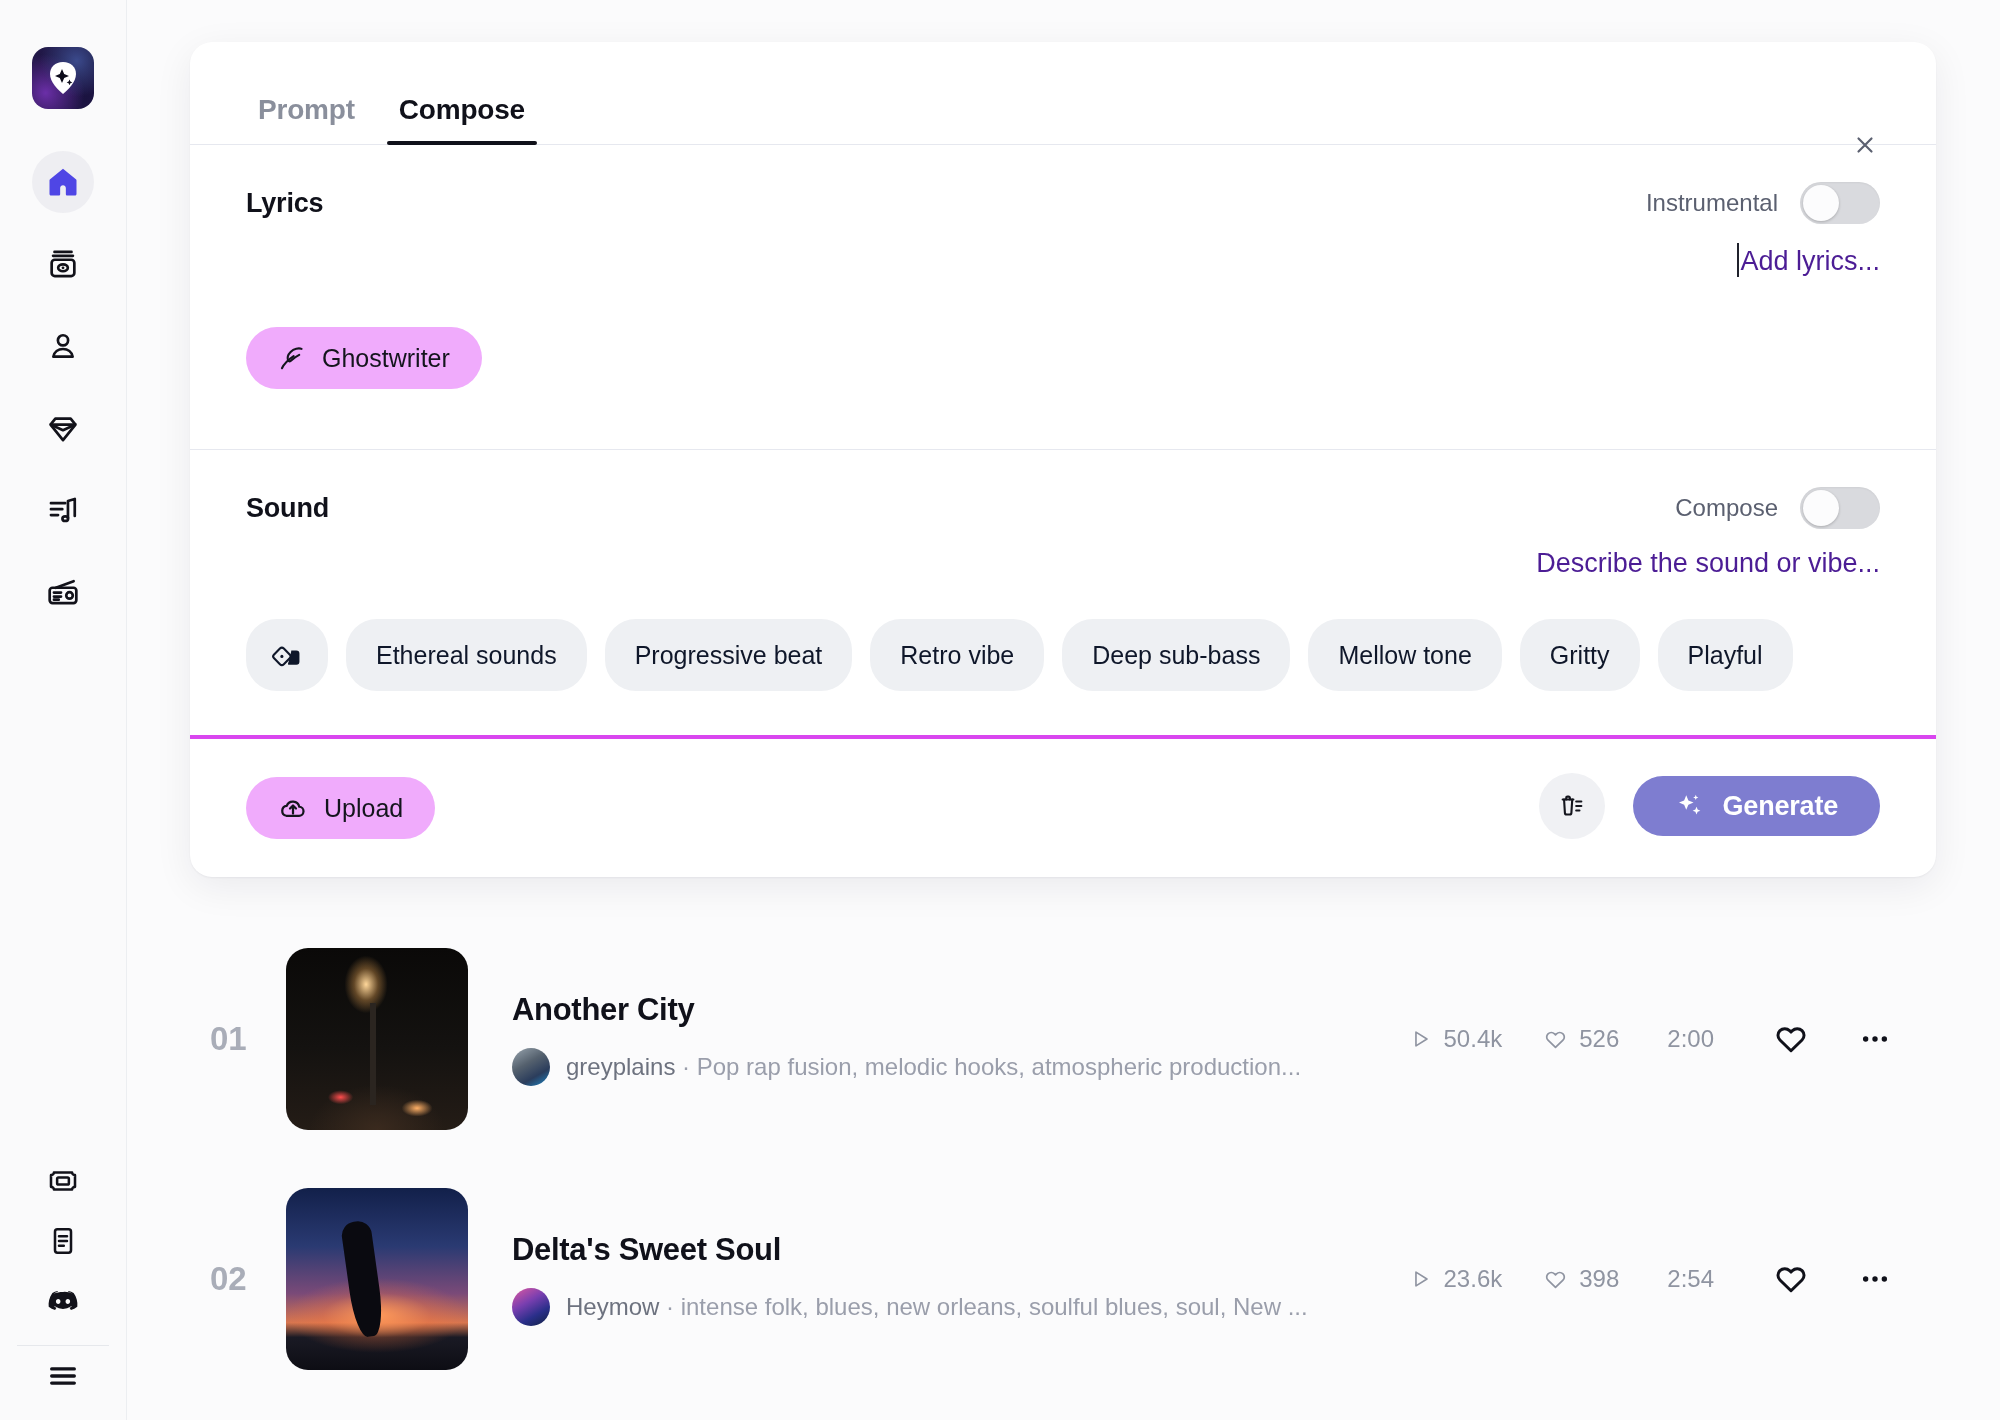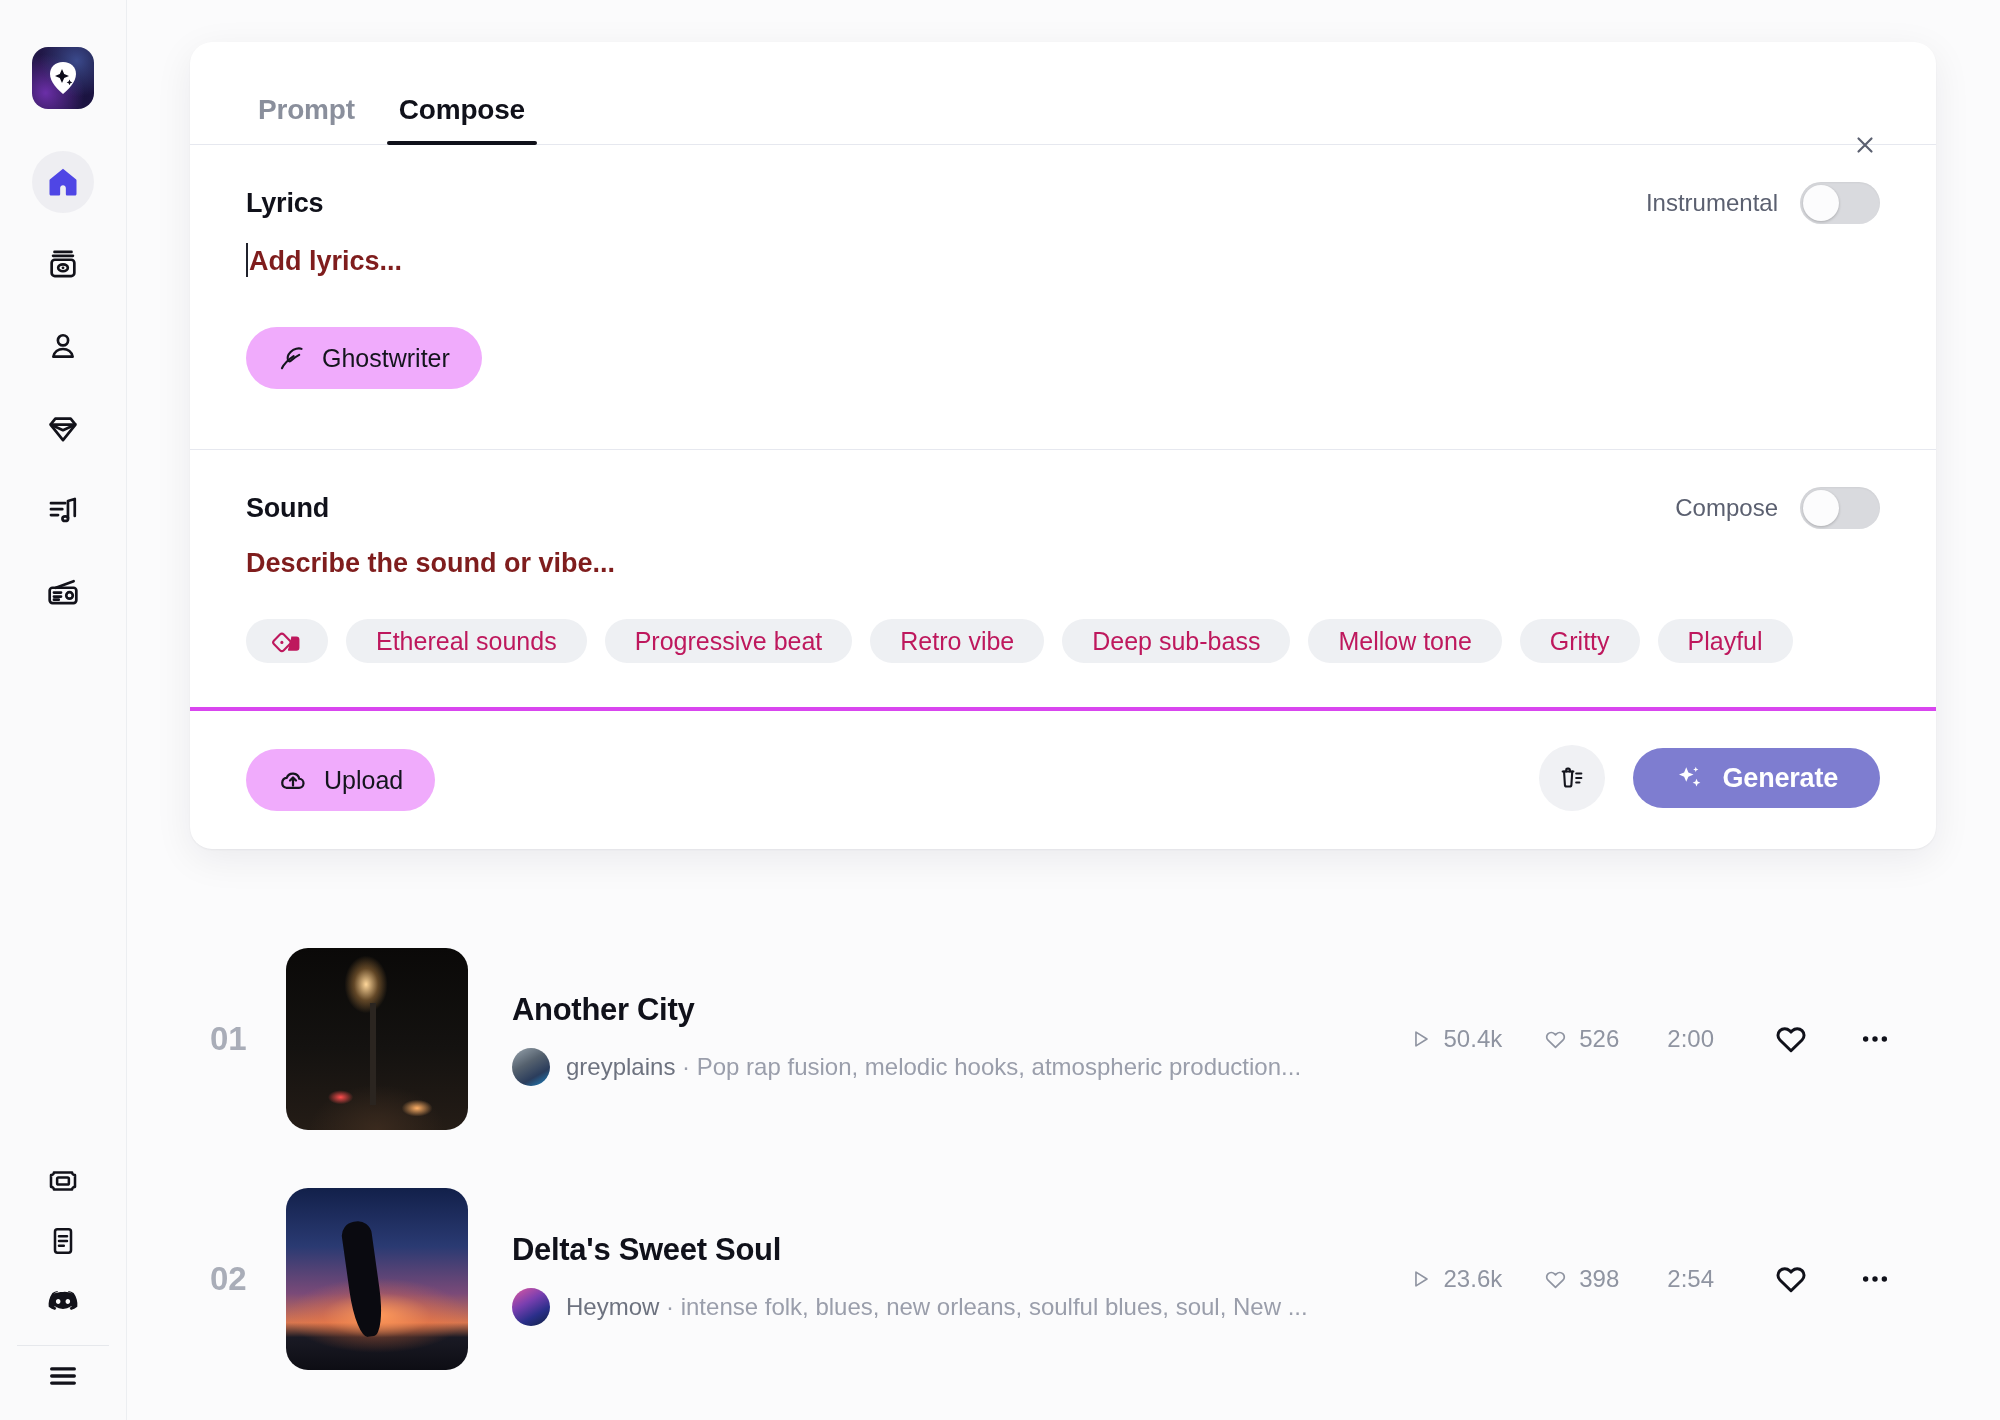--- a/index.html
+++ b/index.html
@@ -102,22 +102,22 @@
     background: #d9dade; position: relative; border: none; cursor: pointer;
     box-shadow: inset 0 1px 2px rgba(0,0,0,.05);
   }
   .toggle .knob {
     position: absolute; left: 3px; top: 3px;
     width: 36px; height: 36px; border-radius: 50%;
     background: #fcfcfd; box-shadow: 0 1px 3px rgba(0,0,0,.22);
   }
 
   .placeholder-input {
-    font-size: 27px; color: #7f1d1d; padding: 12px 0 0;
-    position: relative; font-weight: 700;
+    font-size: 27px; color: #4c1d95; padding: 12px 0 0;
+    position: relative; font-weight: 400; text-align: right;
   }
   .caret {
     display: inline-block; width: 2px; height: 34px;
     background: #20222c; vertical-align: -7px; margin-right: 1px;
   }
 
   .lyrics-body { padding-bottom: 18px; }
   .pill-btn {
     display: inline-flex; align-items: center; gap: 16px;
     height: 62px; padding: 0 32px;
@@ -127,23 +127,23 @@
   }
   .ghostwriter-row { margin-top: 50px; padding-bottom: 42px; }
 
   .divider { height: 1px; background: #e6e8ef; }
 
   .chips-row {
     display: flex; align-items: center; gap: 18px;
     padding: 40px 0 44px;
   }
   .chip {
-    height: 44px; padding: 0 30px;
+    height: 72px; padding: 0 30px;
     background: #eef0f3; border: none; border-radius: 31px;
-    font-size: 25px; color: #be185d; font-weight: 400;
+    font-size: 25px; color: #0f172a; font-weight: 400;
     display: flex; align-items: center; justify-content: center;
     font-family: inherit; cursor: pointer; white-space: nowrap;
   }
   .chip.icon-chip { width: 82px; padding: 0; }
 
   .footer-bar {
     display: flex; align-items: flex-end; justify-content: space-between;
     padding: 34px 56px 38px;
     border-top: 4px solid #d946ef;
   }

